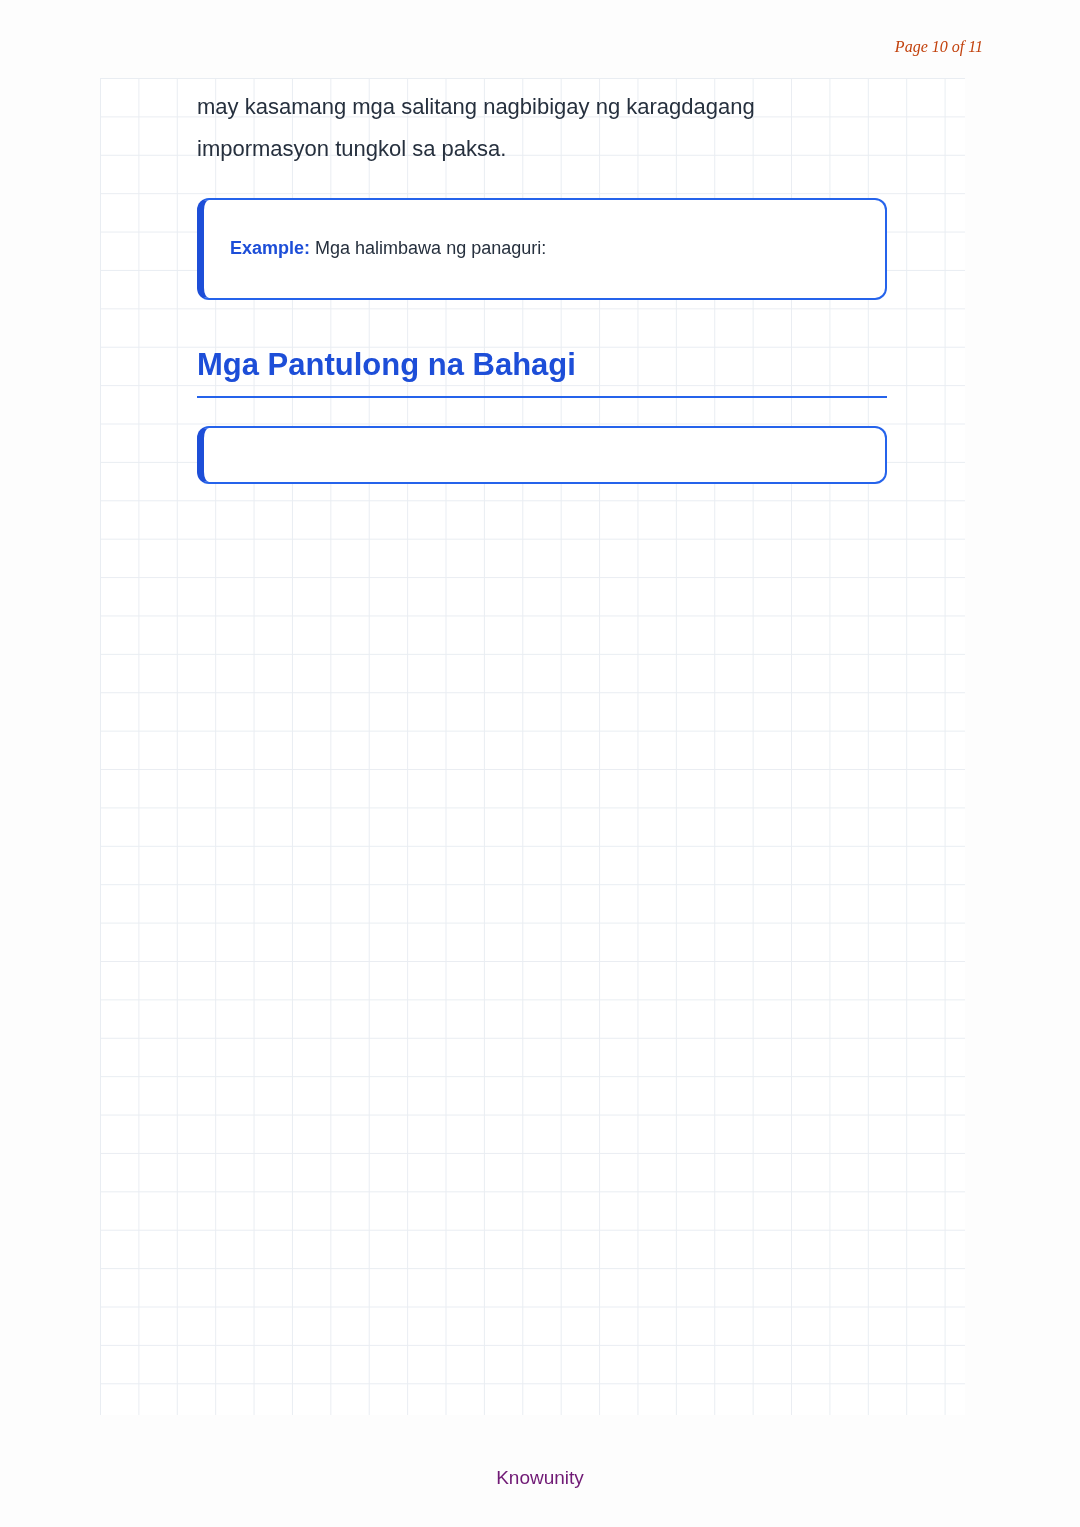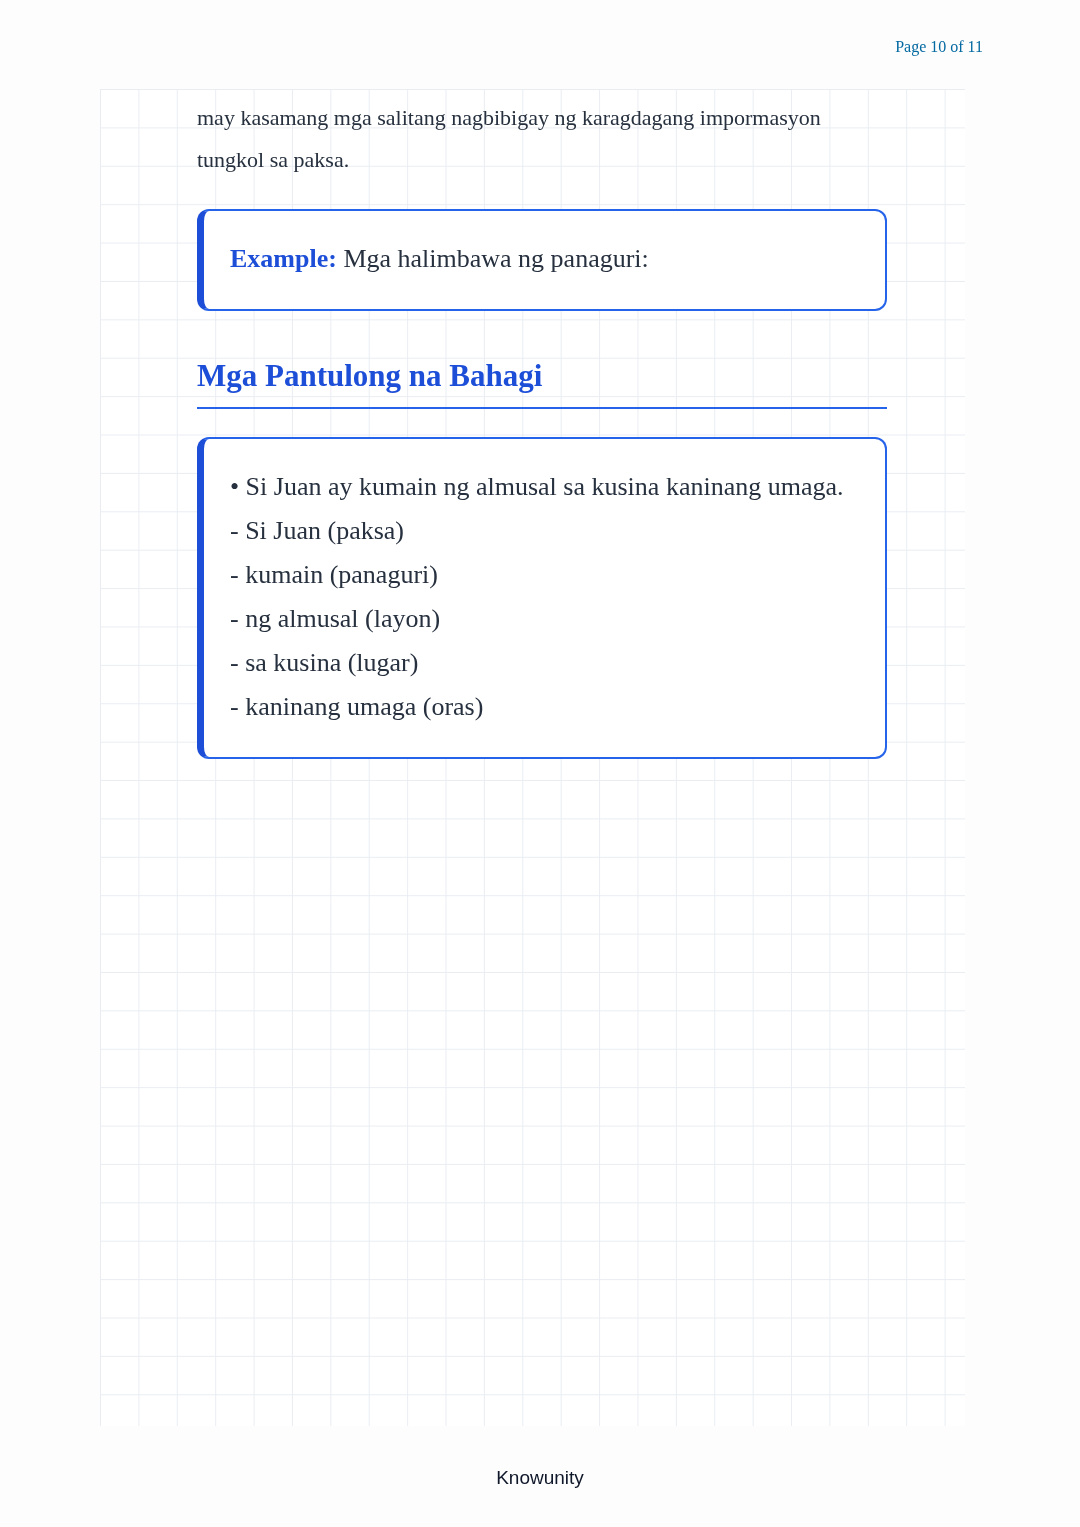--- a/index.html
+++ b/index.html
@@ -11,34 +11,34 @@
     color: #26303e;
     position: relative;
     overflow: hidden;
   }
   .page-indicator {
     position: absolute;
     top: 38px;
     right: 97px;
     font-family: "Liberation Serif", serif;
     font-size: 16px;
-    color: #0369a1;
+    color: #c2410c;
+    font-style: italic;
   }
   .sheet {
     position: absolute;
     left: 100px;
-    top: 89px;
+    top: 78px;
     width: 865px;
     height: 1337px;
     background-color: #ffffff;
     background-image:
       linear-gradient(to right, #e9edf2 1px, transparent 1px),
       linear-gradient(to bottom, #e9edf2 1px, transparent 1px);
     background-size: 38.4px 38.4px;
-    font-family: Liberation Serif, serif;
   }
   .content {
     position: absolute;
     left: 97px;
     top: 8px;
     width: 692px;
   }
   .body-text {
     font-size: 22px;
     line-height: 42px;
@@ -46,21 +46,21 @@
     width: 648px;
   }
   .example-box {
     border: 2px solid #2563eb;
     border-left: 7px solid #1d4ed8;
     border-radius: 12px;
     background: #ffffff;
     padding: 26px 28px 28px 26px;
     margin-top: 28px;
     width: 690px;
-    font-size: 26px;
+    font-size: 18px;
     line-height: 44px;
   }
   .example-label {
     color: #1d4ed8;
     font-weight: bold;
   }
   .example-item { list-style: none; }
   .example-list { list-style: none; }
   .section-heading {
     margin-top: 50px;
@@ -76,21 +76,21 @@
     width: 690px;
   }
   .section-paragraph { margin-top: 44px; }
   .footer-brand {
     position: absolute;
     top: 1467px;
     left: 0;
     width: 1080px;
     text-align: center;
     font-size: 19px;
-    color: #0f172a;
+    color: #701a75;
   }
 </style>
 </head>
 <body>
 
 <div class="page-indicator">Page 10 of 11</div>
 
 <div class="sheet">
   <div class="content">
 
@@ -103,26 +103,18 @@
       </div>
       <ul class="example-list">
       </ul>
     </div>
 
     <h2 class="section-heading">Mga Pantulong na Bahagi</h2>
     <hr class="heading-rule">
 
 
     <div class="example-box">
-      <ul class="example-list">
-        <li class="example-item">• Si Juan ay kumain ng almusal sa kusina kaninang umaga.</li>
-        <li class="example-item">- Si Juan (paksa)</li>
-        <li class="example-item">- kumain (panaguri)</li>
-        <li class="example-item">- ng almusal (layon)</li>
-        <li class="example-item">- sa kusina (lugar)</li>
-        <li class="example-item">- kaninang umaga (oras)</li>
-      </ul>
     </div>
 
   </div>
 </div>
 
 <div class="footer-brand">Knowunity</div>
 
 </body></html>

